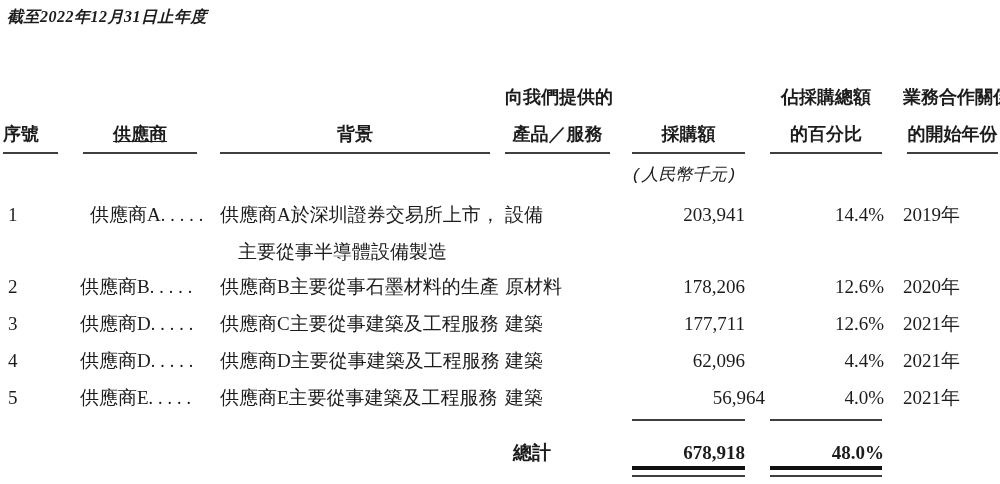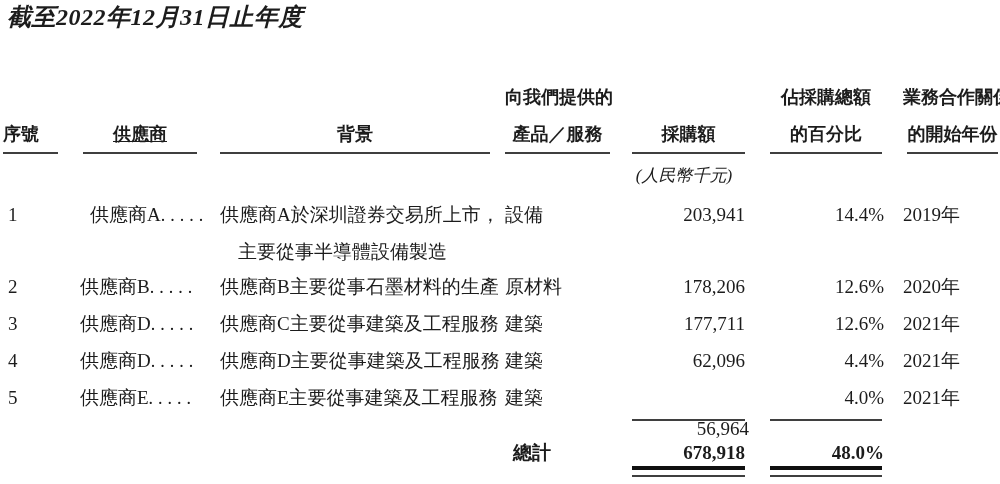--- a/index.html
+++ b/index.html
@@ -1,21 +1,21 @@
 <!DOCTYPE html>
 <html><head>
 <meta charset="utf-8">
 <style>
   html,body { margin:0; padding:0; background:#ffffff; }
   .page {
     position:relative; width:1000px; height:484px; background:#ffffff;
     font-family:"Liberation Serif","DejaVu Serif",serif; color:#1c1c1c; overflow:hidden;
   }
   .abs { position:absolute; white-space:nowrap; line-height:22px; }
-  .title { font-size:24px; font-weight:700; font-style:italic; letter-spacing:0.5px; }
+  .title { font-size:16px; font-weight:700; font-style:italic; letter-spacing:0.5px; }
   .hdr { font-weight:700; font-size:18px; }
   .cell { font-size:19px; }
   .unit { font-style:italic; font-size:17px; }
   .right { text-align:right; }
   .center { text-align:center; }
   .bold { font-weight:700; }
   .dots { letter-spacing:5px; font-size:18px; }
   .rule { position:absolute; height:2px; background:#3f3f3f; }
   .rule-thick { position:absolute; height:4px; background:#101010; }
 </style>
@@ -41,21 +41,21 @@
     <div class="abs hdr center" style="left:907px; top:123px; width:91px;">的開始年份</div>
 
     <div class="rule" style="left:3px; top:152px; width:55px;"></div>
     <div class="rule" style="left:83px; top:152px; width:114px;"></div>
     <div class="rule" style="left:220px; top:152px; width:270px;"></div>
     <div class="rule" style="left:505px; top:152px; width:105px;"></div>
     <div class="rule" style="left:632px; top:152px; width:113px;"></div>
     <div class="rule" style="left:770px; top:152px; width:112px;"></div>
     <div class="rule" style="left:907px; top:152px; width:91px;"></div>
 
-    <div class="abs unit center" style="left:630px; top:165px; width:108px;">(人民幣千元)</div>
+    <div class="abs unit center" style="left:630px; top:165px; width:108px;font-family:Liberation Mono, monospace;">(人民幣千元)</div>
 
     <div>
       <div class="abs cell" style="left:8px; top:204px;">1</div>
       <div class="abs cell" style="left:80px; top:204px;margin-left:10px;"><span>供應商A</span><span class="dots">.....</span></div>
       <div class="abs cell" style="left:220px; top:204px;">供應商A於深圳證券交易所上市，</div>
       <div class="abs cell" style="left:238px; top:241px;">主要從事半導體設備製造</div>
       <div class="abs cell" style="left:505px; top:204px;">設備</div>
       <div class="abs cell right" style="left:632px; top:204px; width:113px;">203,941</div>
       <div class="abs cell right" style="left:770px; top:204px; width:114px;">14.4%</div>
       <div class="abs cell" style="left:903px; top:204px;">2019年</div>
@@ -89,21 +89,21 @@
       <div class="abs cell right" style="left:632px; top:350px; width:113px;">62,096</div>
       <div class="abs cell right" style="left:770px; top:350px; width:114px;">4.4%</div>
       <div class="abs cell" style="left:903px; top:350px;">2021年</div>
     </div>
 
     <div>
       <div class="abs cell" style="left:8px; top:387px;">5</div>
       <div class="abs cell" style="left:80px; top:387px;"><span>供應商E</span><span class="dots">.....</span></div>
       <div class="abs cell" style="left:220px; top:387px;">供應商E主要從事建築及工程服務</div>
       <div class="abs cell" style="left:505px; top:387px;">建築</div>
-      <div class="abs cell right" style="left:636px; top:387px; width:113px;margin-top:31px;">56,964</div>
+      <div class="abs cell right" style="left:652px; top:387px; width:113px;">56,964</div>
       <div class="abs cell right" style="left:770px; top:387px; width:114px;">4.0%</div>
       <div class="abs cell" style="left:903px; top:387px;">2021年</div>
     </div>
 
     <div class="rule" style="left:632px; top:419px; width:113px;"></div>
     <div class="rule" style="left:770px; top:419px; width:112px;"></div>
 
     <div>
       <div class="abs cell bold" style="left:513px; top:442px;">總計</div>
       <div class="abs cell bold right" style="left:632px; top:442px; width:113px;">678,918</div>

